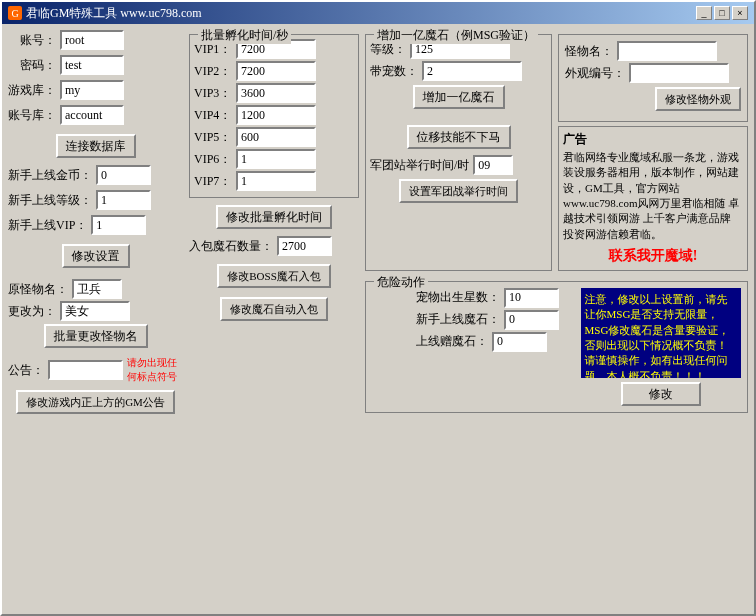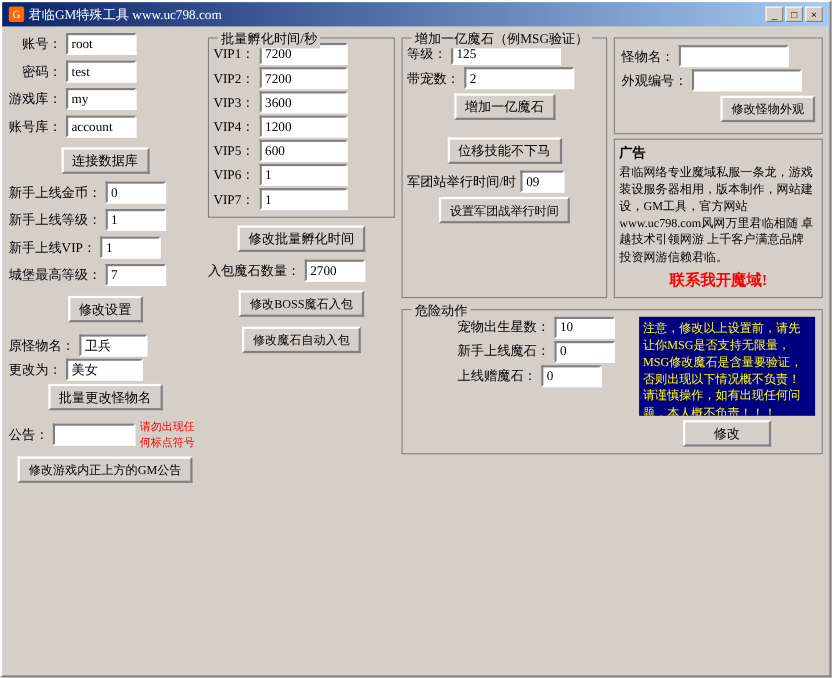--- a/index.html
+++ b/index.html
@@ -253,31 +253,27 @@
         <input class="win-input" style="width: 55px;" value="0">
       </div>
       <div class="form-row">
         <span class="inline-label">新手上线等级：</span>
         <input class="win-input" style="width: 55px;" value="1">
       </div>
       <div class="form-row">
         <span class="inline-label">新手上线VIP：</span>
         <input class="win-input" style="width: 55px;" value="1">
       </div>
-      <div class="form-row">
-        <span class="inline-label">城堡最高等级：</span>
-        <input class="win-input" style="width: 55px;" value="7">
-      </div>
       <div style="display:flex;justify-content:center;margin:4px 0;">
         <button class="win-btn">修改设置</button>
       </div>
       <div class="monster-name-section">
         <div class="form-row">
           <span class="inline-label">原怪物名：</span>
-          <input class="win-input" style="width: 62px;" value="卫兵">
+          <input class="win-input" style="width: 50px;" value="卫兵">
         </div>
         <div class="form-row">
           <span class="inline-label">更改为：</span>
           <input class="win-input" style="width: 70px;" value="美女">
         </div>
         <div style="display:flex;justify-content:center;margin:3px 0;">
           <button class="win-btn">批量更改怪物名</button>
         </div>
       </div>
       <div class="notice-row">

